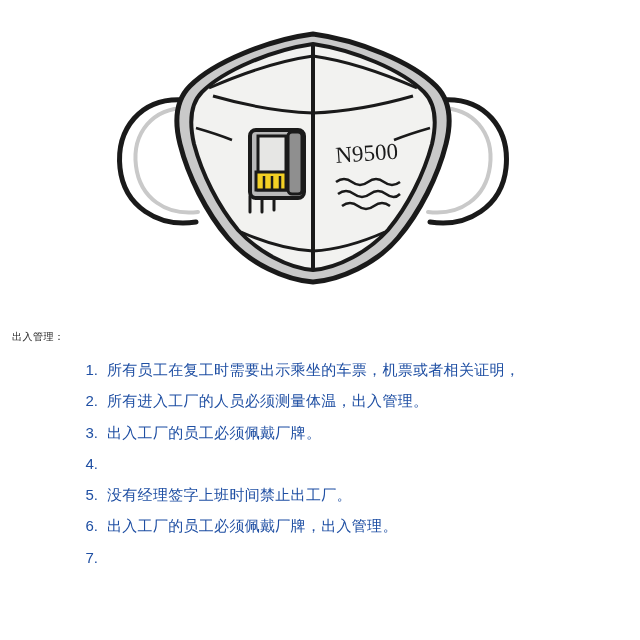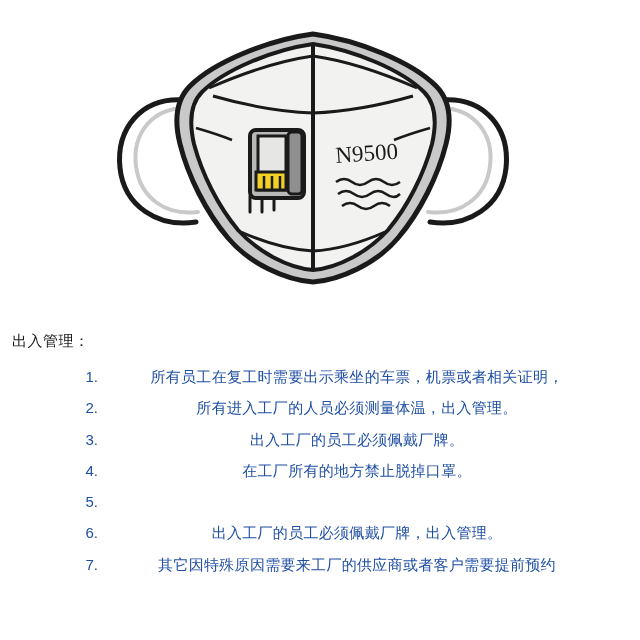--- a/index.html
+++ b/index.html
@@ -29,21 +29,21 @@
   .illustration svg {
     display: block;
   }
   .content {
     position: absolute;
     left: 0;
     top: 330px;
     width: 640px;
   }
   .section-title {
-    font-size: 15px;
+    font-size: 10px;
     color: #1a1a1a;
     padding-left: 12px;
     margin-bottom: 14px;
     line-height: 1.4;
     letter-spacing: 0.5px;
   }
   .list {
     list-style: none;
     margin: 0;
     padding: 0;
@@ -65,21 +65,20 @@
     color: #1f4fa3;
   }
   .item-text {
     flex: 1 1 auto;
     color: #1f4fa3;
     letter-spacing: 0.3px;
     max-width: 500px;
   }
   .item-text .line {
     display: block;
-    text-align: center;
   }
 </style>
 </head>
 <body>
 
 <div class="page">
 
   <div class="illustration">
     <svg width="640" height="320" viewBox="0 0 640 320" xmlns="http://www.w3.org/2000/svg">
 
@@ -150,38 +149,35 @@
 
       <li class="list-item">
         <span class="item-num">3.</span>
         <span class="item-text">
           <span class="line">出入工厂的员工必须佩戴厂牌。</span>
         </span>
       </li>
 
       <li class="list-item">
         <span class="item-num">4.</span>
-        <span class="item-text">
-          <span class="line">在工厂所有的地方禁止脱掉口罩。</span>
-        </span>
       </li>
 
       <li class="list-item">
         <span class="item-num">5.</span>
+        <span class="item-text">
+          <span class="line">没有经理签字上班时间禁止出工厂。</span>
+        </span>
       </li>
 
       <li class="list-item">
         <span class="item-num">6.</span>
         <span class="item-text">
           <span class="line">出入工厂的员工必须佩戴厂牌，出入管理。</span>
         </span>
       </li>
 
       <li class="list-item">
         <span class="item-num">7.</span>
-        <span class="item-text">
-          <span class="line">其它因特殊原因需要来工厂的供应商或者客户需要提前预约</span>
-        </span>
       </li>
 
     </ol>
   </div>
 </div>
 
 </body></html>

